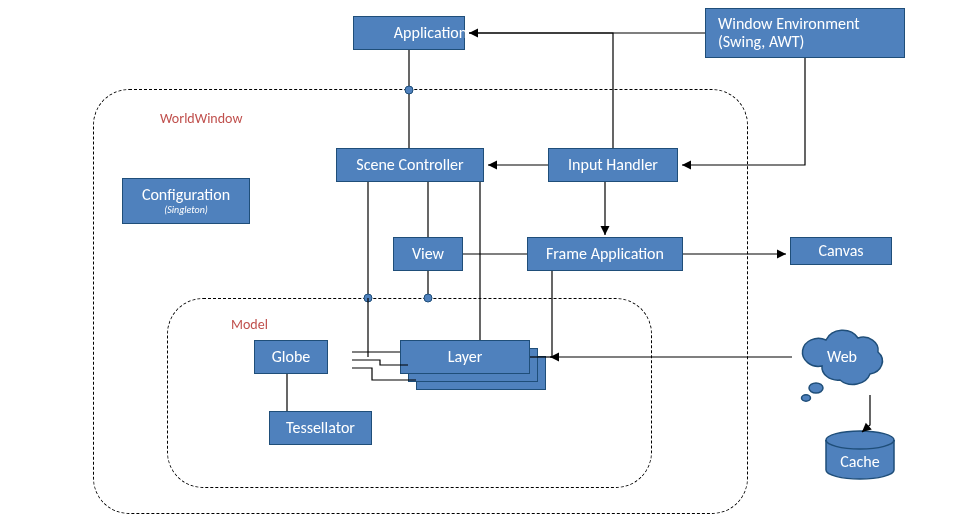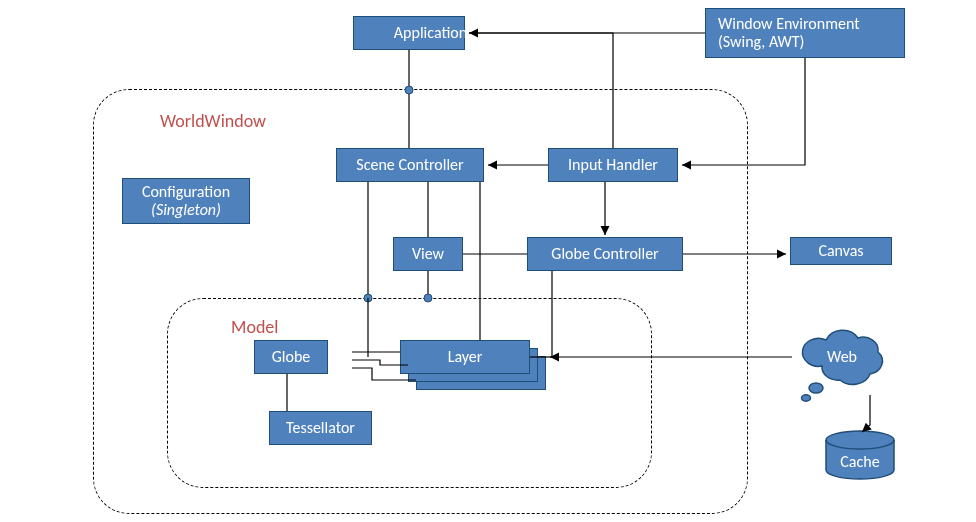--- a/index.html
+++ b/index.html
@@ -22,33 +22,33 @@
     display: flex;
     align-items: center;
     justify-content: center;
     font-size: 16px;
     line-height: 1.15;
     box-sizing: border-box;
     padding: 2px 4px;
   }
   .box .sub {
     font-style: italic;
-    font-size: 16px;
+    font-size: 10px;
     display: block;
   }
   .dashed-round {
     position: absolute;
     border: 1.5px dashed #000;
     border-radius: 36px;
     box-sizing: border-box;
   }
   .group-label {
     position: absolute;
     color: #c0504d;
-    font-size: 18px;
+    font-size: 14px;
   }
   svg.overlay {
     position: absolute;
     left: 0; top: 0;
     width: 976px;
     height: 522px;
     pointer-events: none;
   }
 </style>
 </head>
@@ -82,21 +82,21 @@
 
   <div class="box" style="left:548px; top:148px; width:130px; height:34px;">
     <span>Input Handler</span>
   </div>
 
   <div class="box" style="left:393px; top:237px; width:70px; height:34px;">
     <span>View</span>
   </div>
 
   <div class="box" style="left:527px; top:237px; width:156px; height:34px;">
-    <span>Globe Controller</span>
+    <span>Frame Application</span>
   </div>
 
   <div class="box" style="left:790px; top:237px; width:102px; height:28px;">
     <span>Canvas</span>
   </div>
 
   <div class="box" style="left:254px; top:340px; width:74px; height:34px;align-items:center;">
     <span>Globe</span>
   </div>
 

